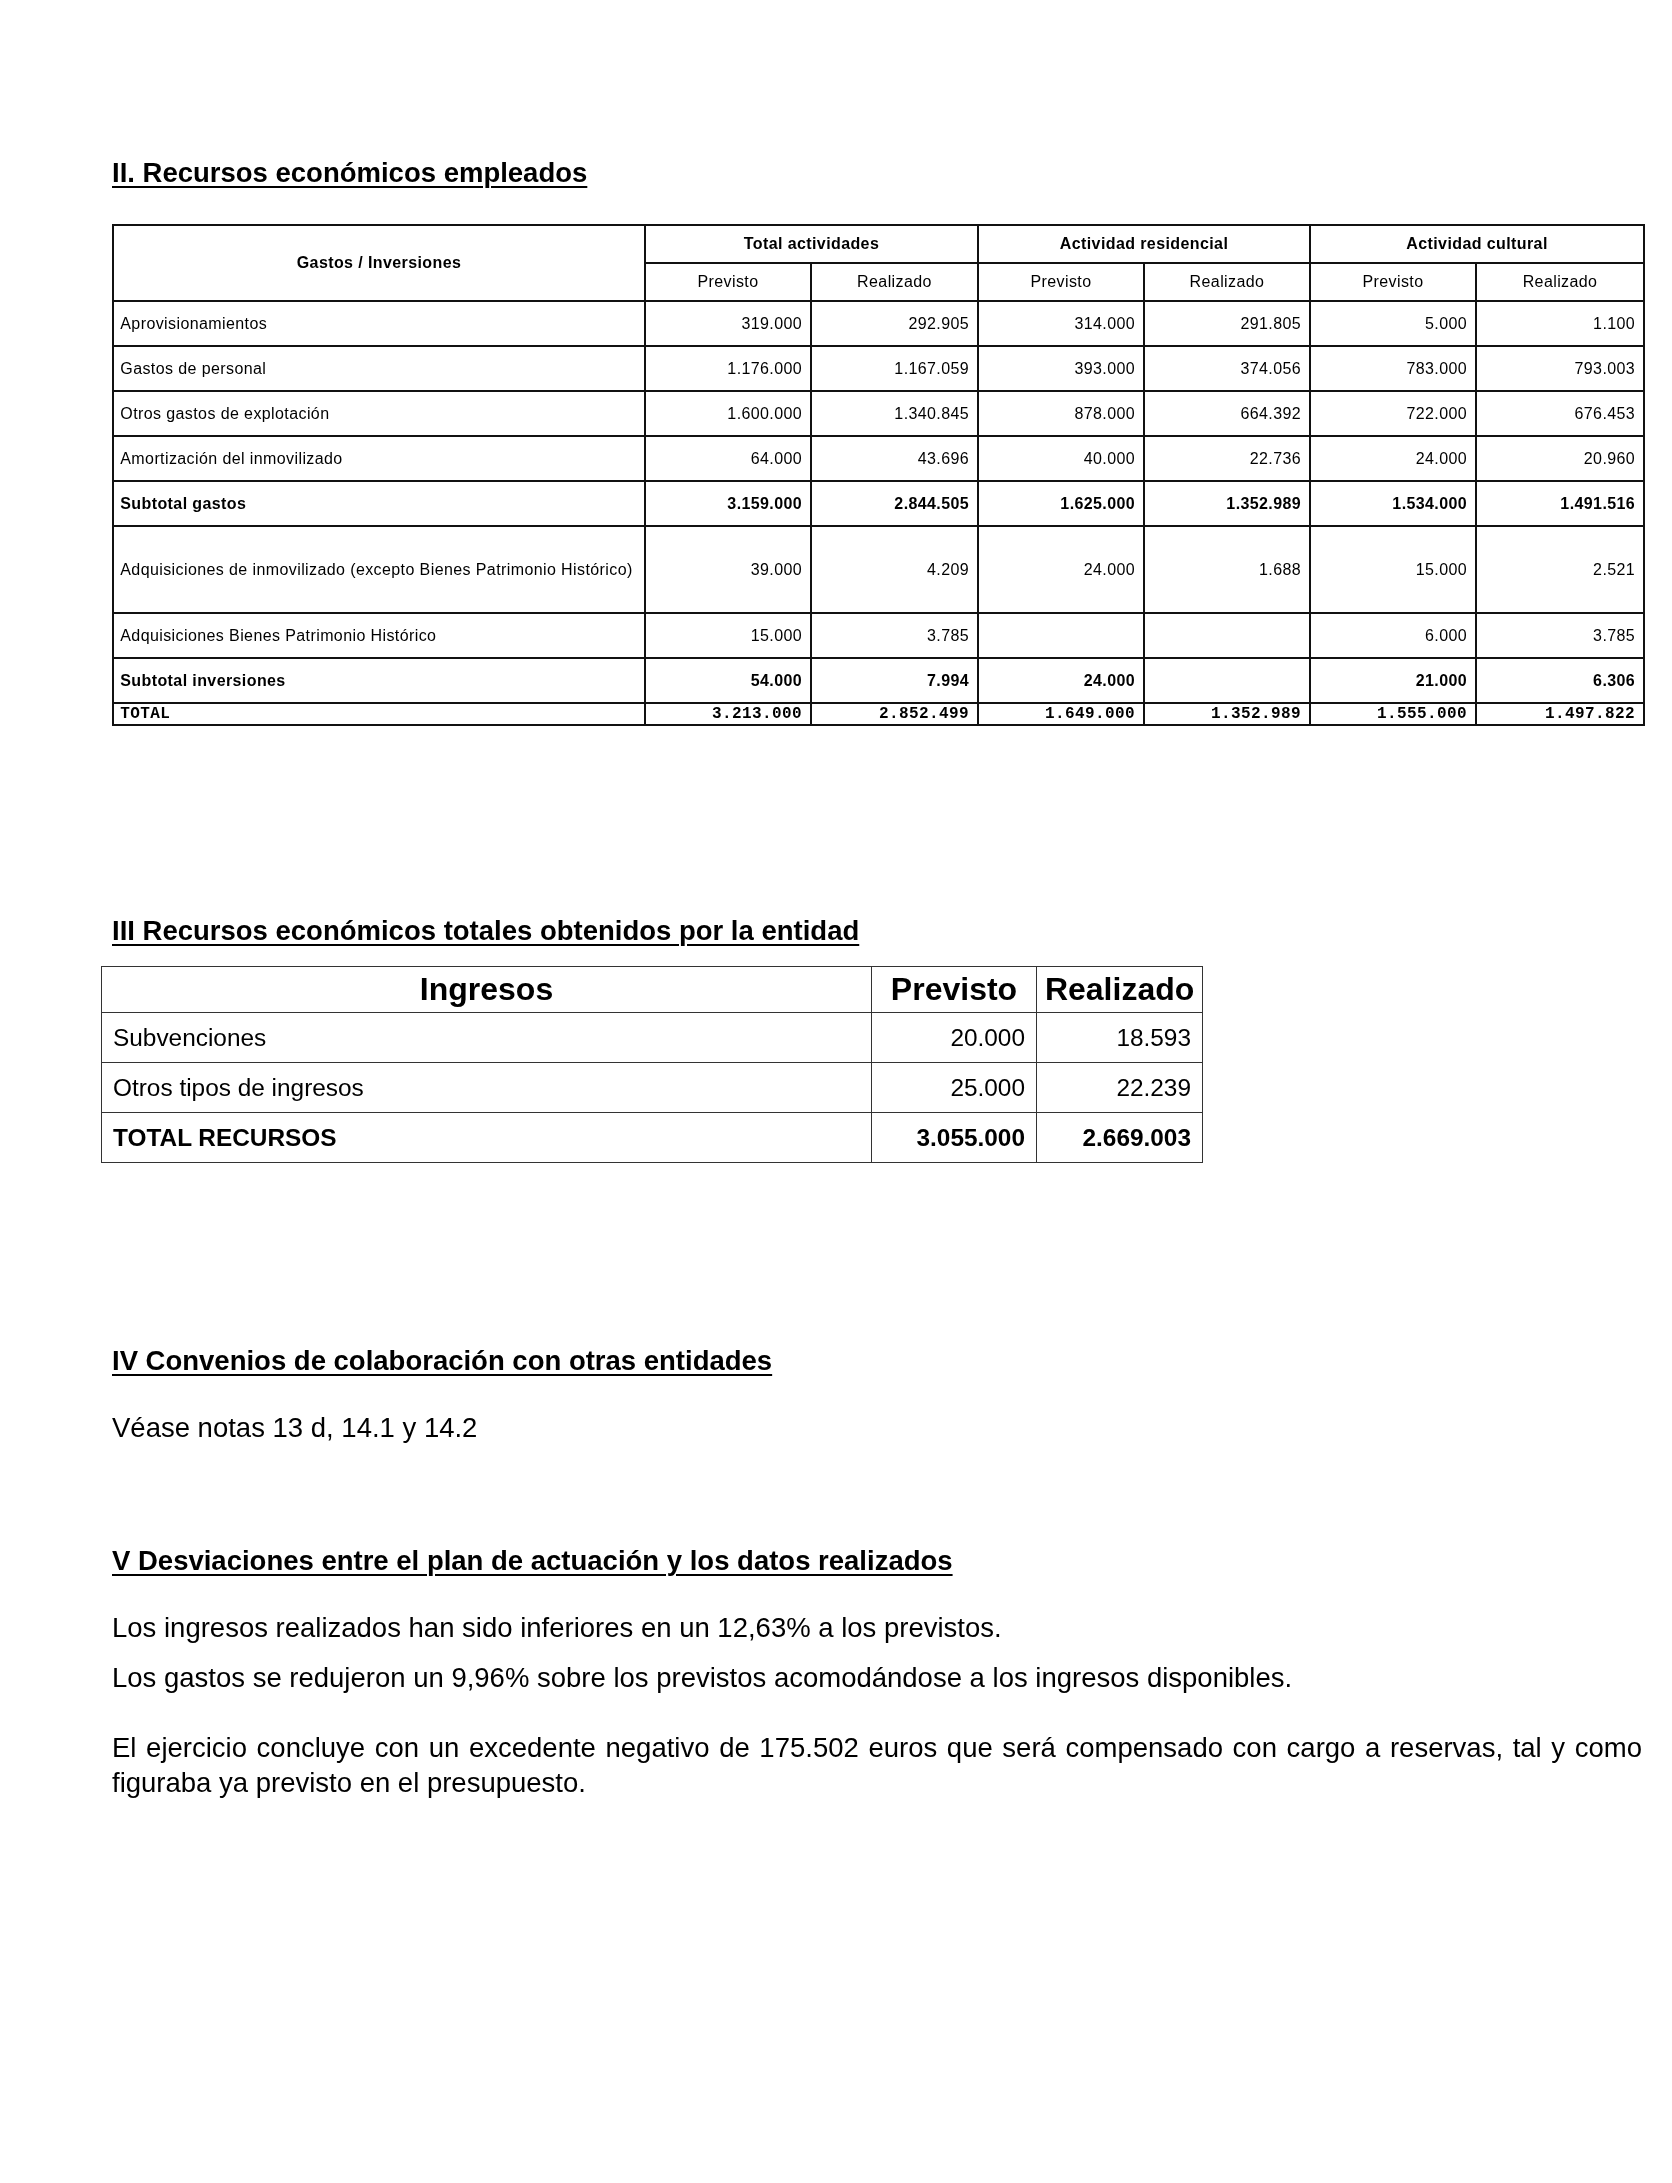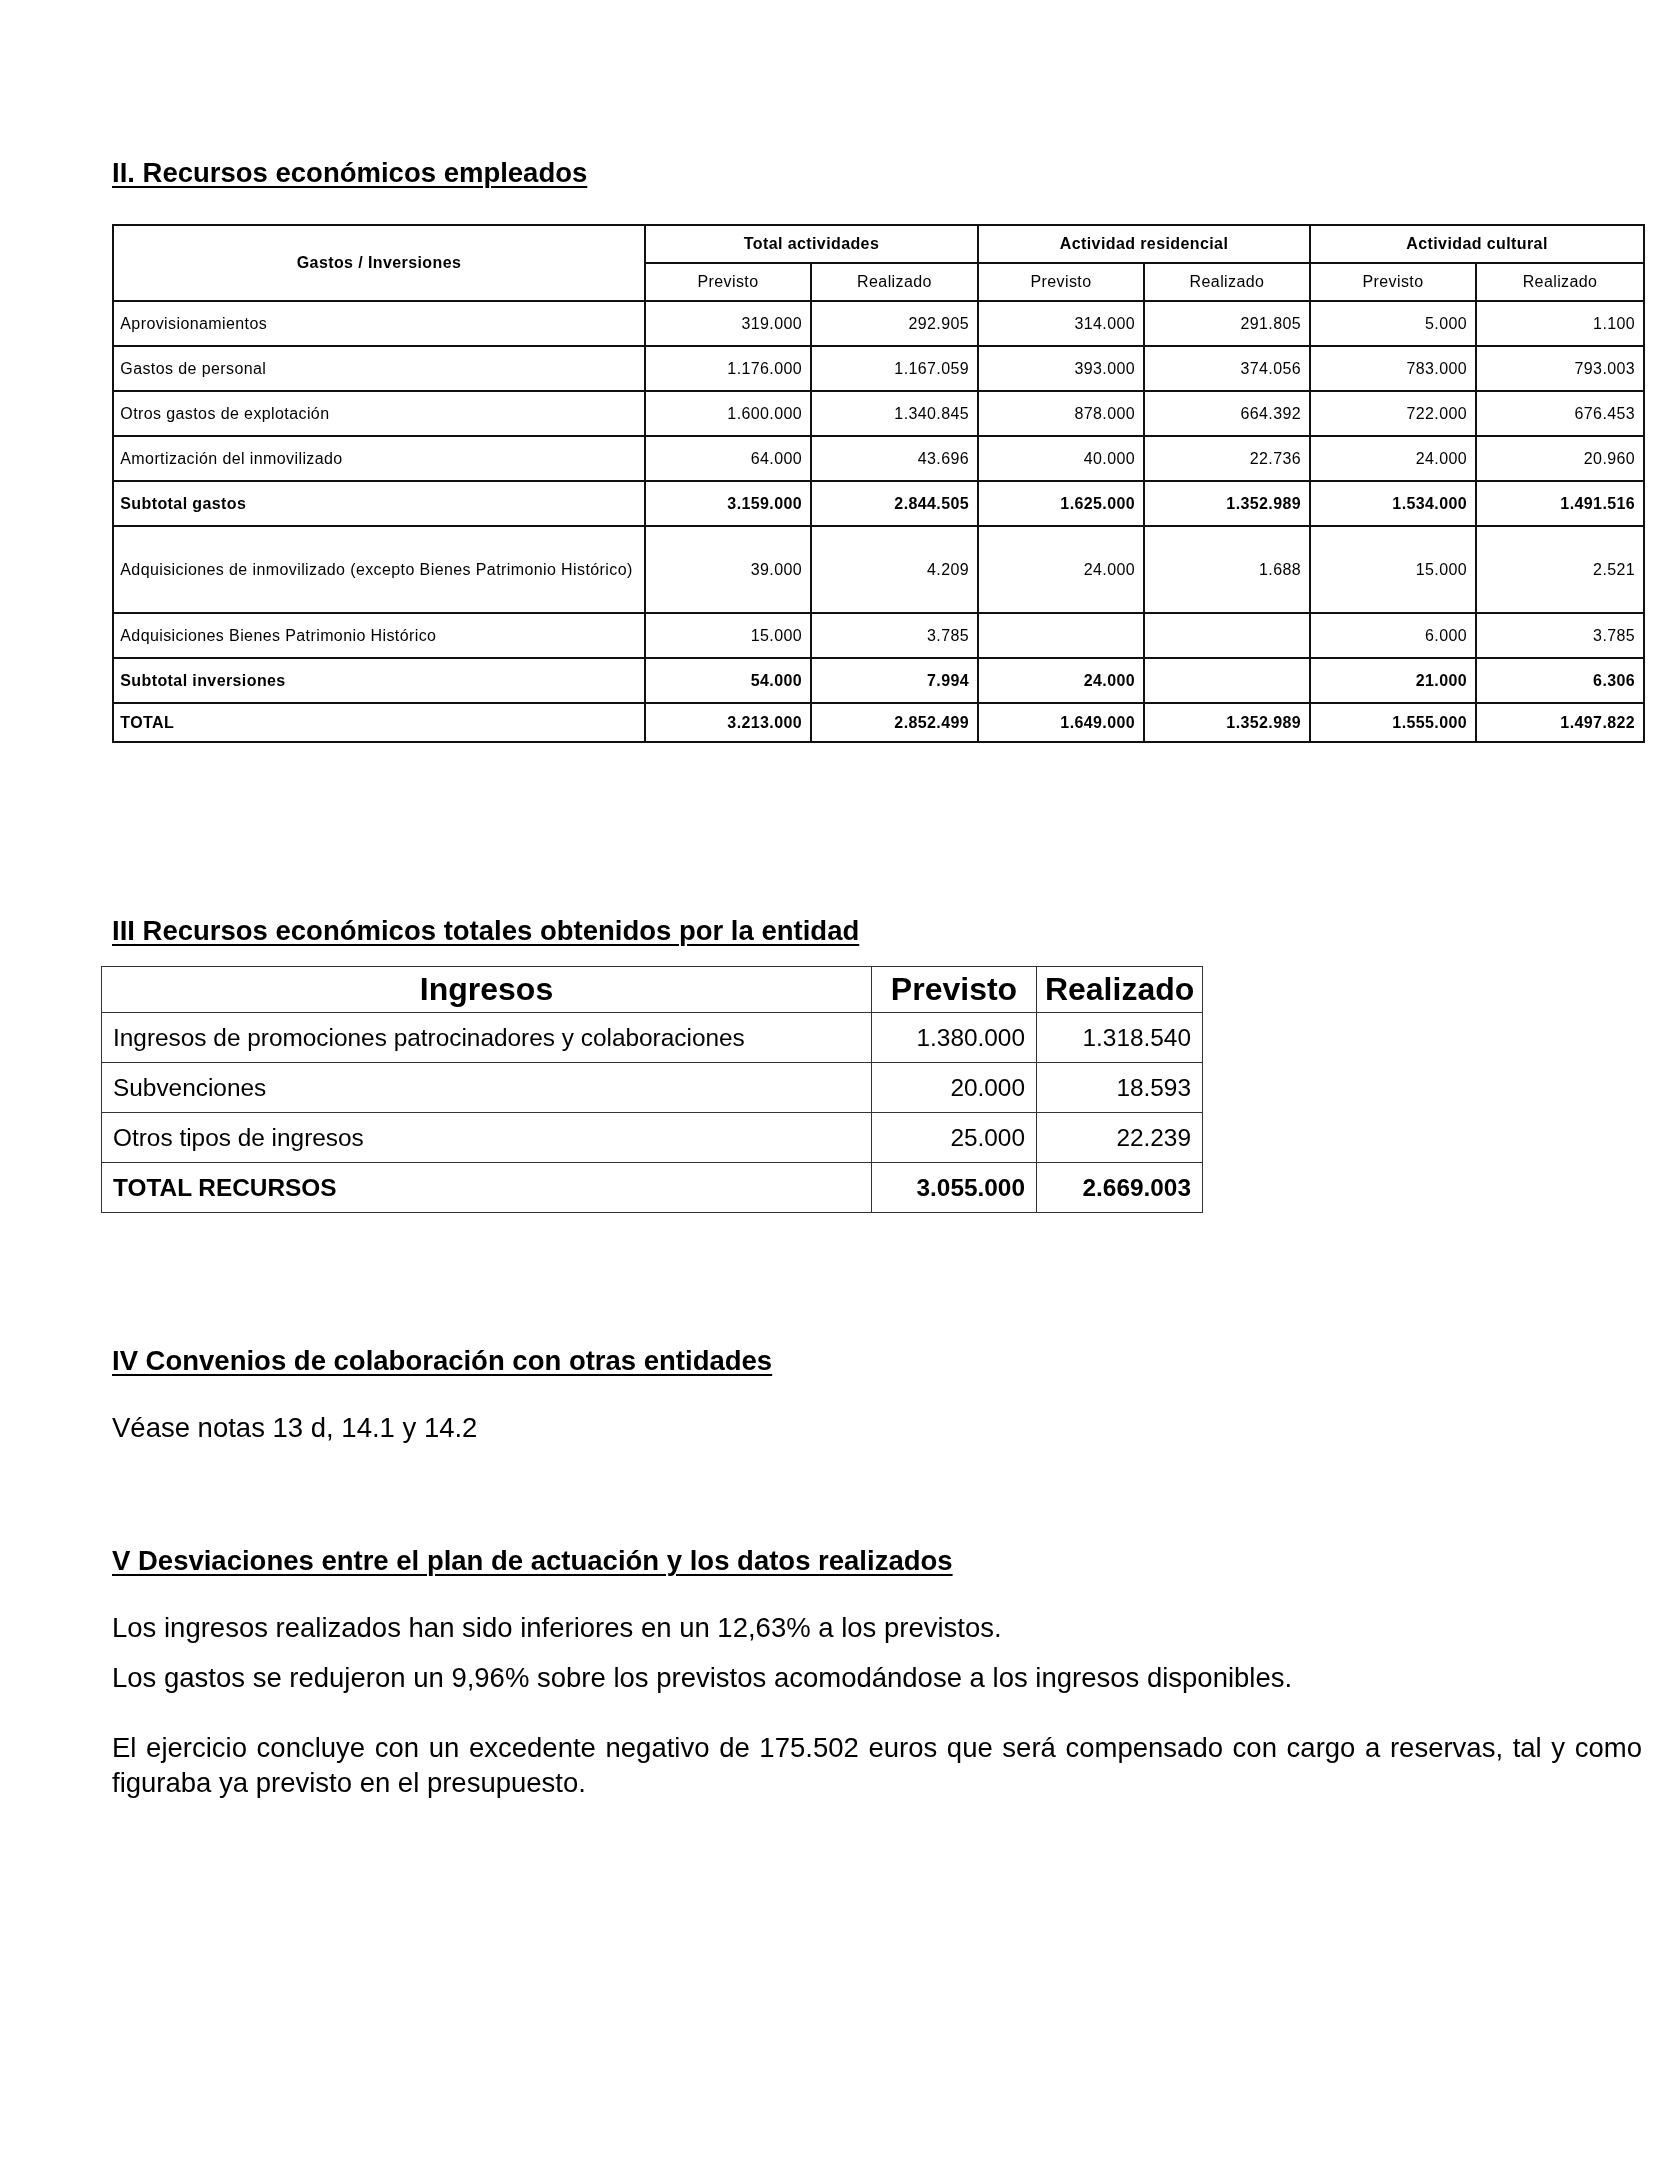--- a/index.html
+++ b/index.html
@@ -16,21 +16,21 @@
   #t1 { left: 112px; top: 224px; width: 1530px; font-size: 16px; letter-spacing: 0.4px; }
   #t1 th { font-weight: bold; text-align: center; }
   #t1 th.sub { font-weight: normal; }
   #t1 td.num { text-align: right; }
   #t1 td.lbl { text-align: left; padding-left: 6.3px; }
   #t1 tr.bold td { font-weight: bold; }
   #t1 tr.h1 th { height: 38px; }
   #t1 tr.h2 th { height: 38px; }
   #t1 tr.r td { height: 45px; }
   #t1 tr.tall td { height: 87px; line-height: 33px; }
-  #t1 tr.tot td { height: 39px; }
+  #t1 tr.tot td { height: 22px; font-family: Liberation Mono, monospace; }
 
   #t2 { left: 101px; top: 966px; width: 1101px; font-size: 24.4px; }
   #t2 td, #t2 th { border: 1.6px solid #333; }
   #t2 th { font-weight: bold; text-align: center; height: 46px; font-size: 32px; }
   #t2 td { height: 50px; }
   #t2 td.num { text-align: right; padding-right: 11px; }
   #t2 td.lbl { text-align: left; padding-left: 11px; }
   #t2 tr.bold td { font-weight: bold; margin-top: 32px; }
 </style>
 </head>
@@ -159,25 +159,20 @@
     </colgroup>
   <tbody>
       <tr>
     <th>Ingresos</th>
     <th>Previsto</th>
     <th>Realizado</th>
   </tr>
   </tbody>
     <tbody id="t2-body">
       <tr>
-        <td class="lbl">Ingresos de promociones patrocinadores y colaboraciones</td>
-        <td class="num">1.380.000</td>
-        <td class="num">1.318.540</td>
-      </tr>
-      <tr>
         <td class="lbl">Subvenciones</td>
         <td class="num">20.000</td>
         <td class="num">18.593</td>
       </tr>
       <tr>
         <td class="lbl">Otros tipos de  ingresos</td>
         <td class="num">25.000</td>
         <td class="num">22.239</td>
       </tr>
       <tr class="bold">

